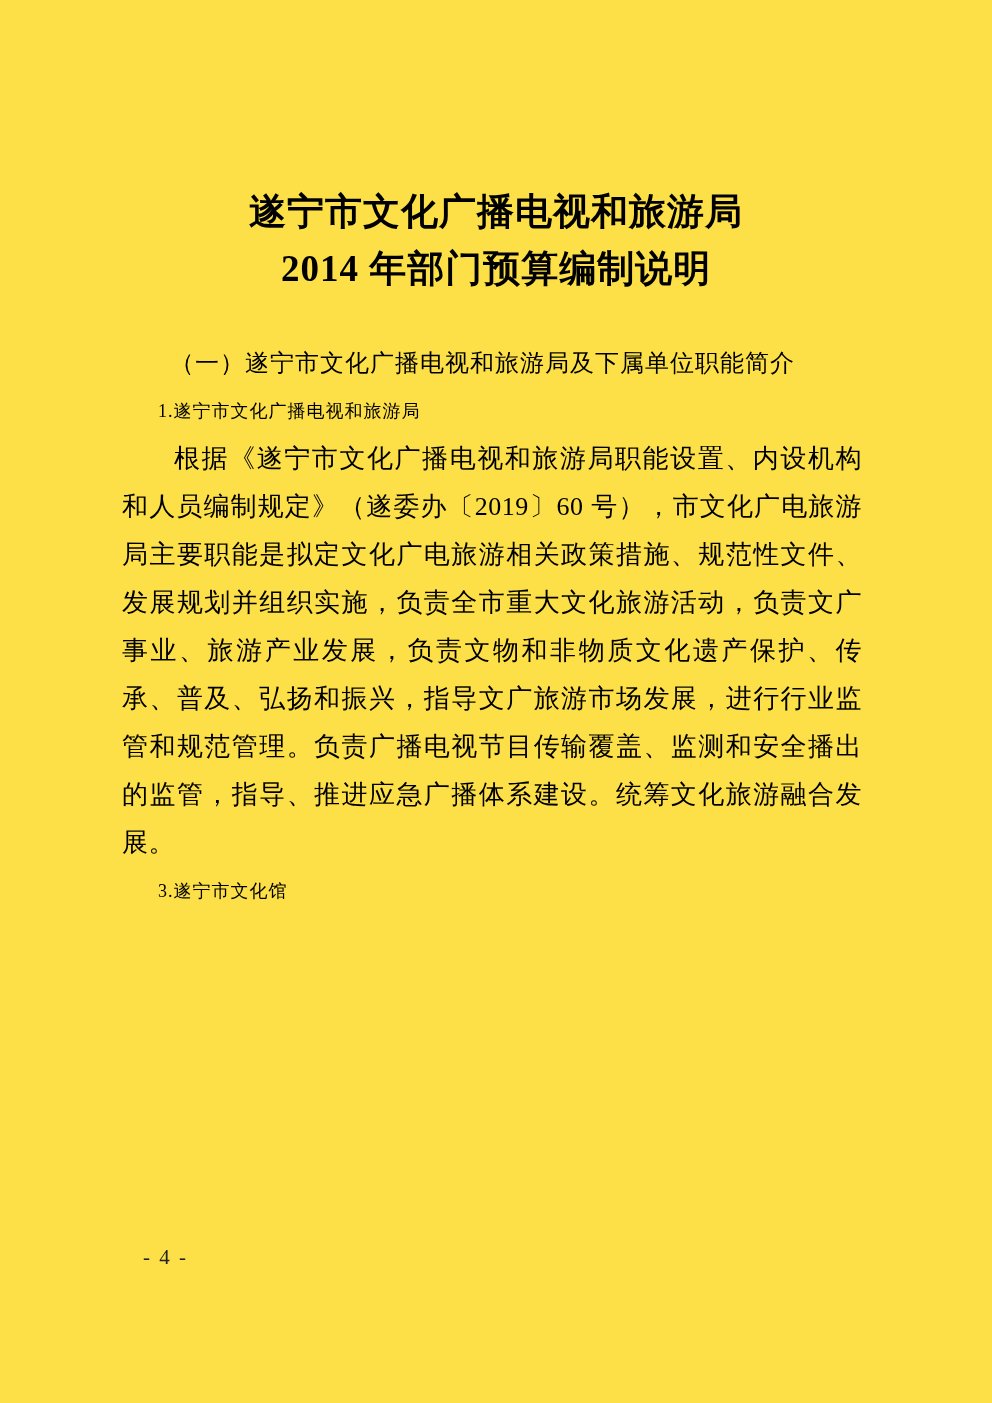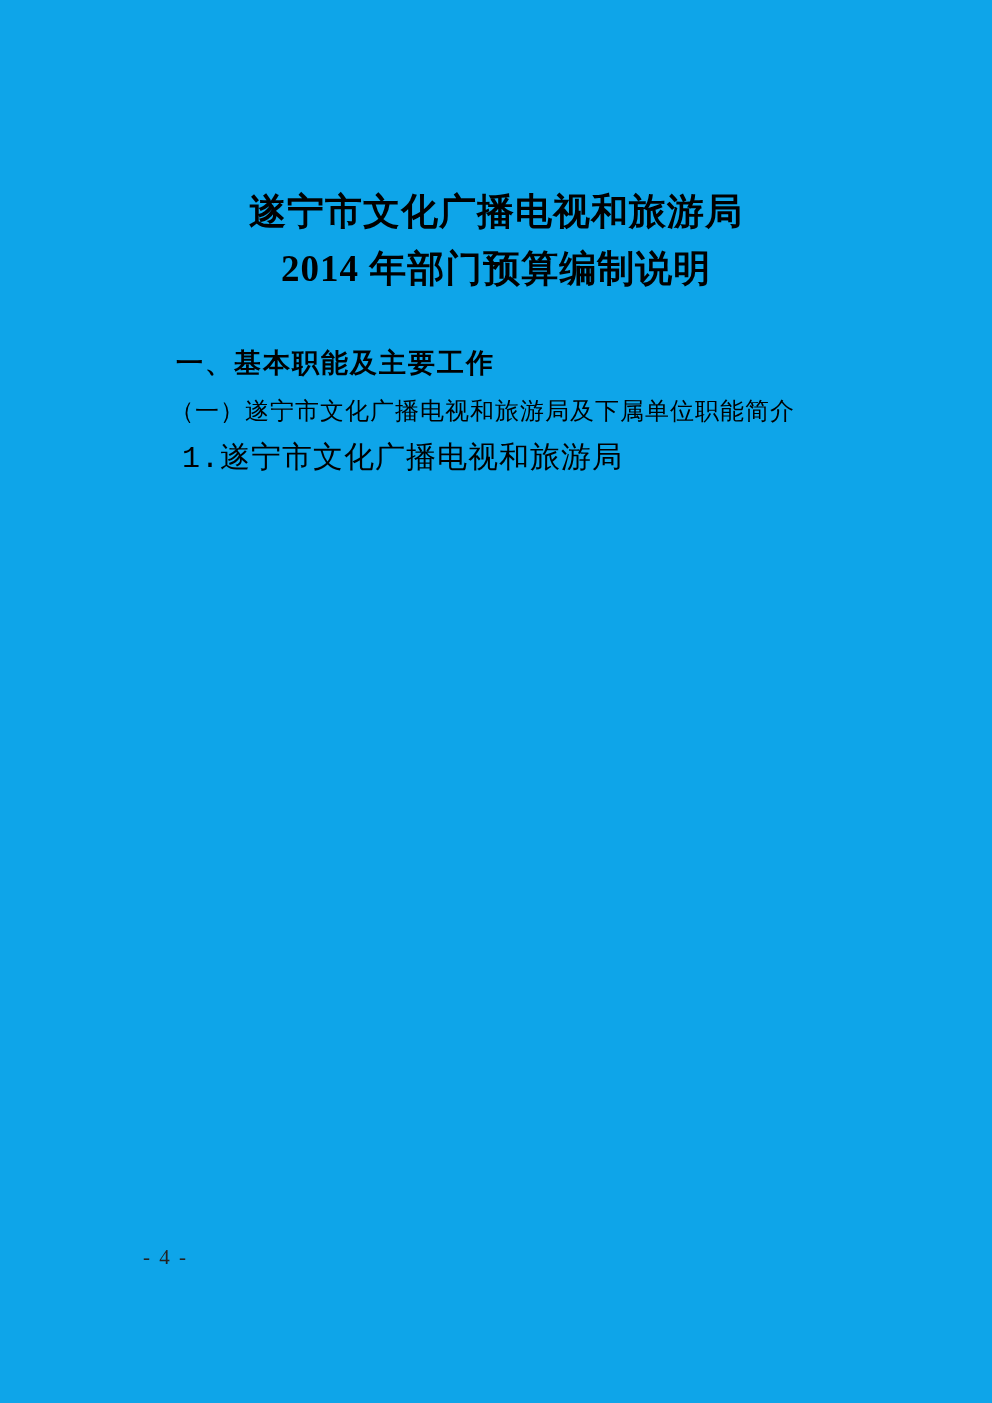--- a/index.html
+++ b/index.html
@@ -4,21 +4,21 @@
 <style>
   html, body {
     margin: 0;
     padding: 0;
     background: #ffffff;
   }
   .page {
     position: relative;
     width: 992px;
     height: 1403px;
-    background: #0ea5e9;
+    background: #fde047;
     overflow: hidden;
     color: #000000;
   }
   .doc-title {
     position: absolute;
     top: 183px;
     left: 0;
     width: 100%;
     margin: 0;
     text-align: center;
@@ -56,23 +56,23 @@
   }
   .heading-2 {
     font-family: "Liberation Serif", serif;
     font-weight: normal;
     font-size: 24px;
     text-indent: 2em;
     letter-spacing: 1px;
     line-height: 48px;
   }
   .item-title {
-    font-family: Liberation Mono, monospace;
+    font-family: Liberation Serif, serif;
     font-weight: normal;
-    font-size: 30px;
+    font-size: 18px;
     text-indent: 2em;
     letter-spacing: 1px;
     line-height: 48px;
   }
   .para {
     font-family: "Liberation Serif", serif;
     font-size: 26px;
     text-indent: 2em;
     text-align: justify;
     letter-spacing: 0.5px;
@@ -93,27 +93,28 @@
 <body>
 
 <div class="page">
 
   <h1 class="doc-title">
     <span class="title-line">遂宁市文化广播电视和旅游局</span>
     <span class="title-line">2014 年部门预算编制说明</span>
   </h1>
 
   <div class="content">
-    <h2 class="heading-1">一、基本职能及主要工作</h2>
 
     <h3 class="heading-2">（一）遂宁市文化广播电视和旅游局及下属单位职能简介</h3>
 
     <div class="item-title">1.遂宁市文化广播电视和旅游局</div>
 
+    <p class="para">根据《遂宁市文化广播电视和旅游局职能设置、内设机构和人员编制规定》（遂委办〔2019〕60 号），市文化广电旅游局主要职能是拟定文化广电旅游相关政策措施、规范性文件、发展规划并组织实施，负责全市重大文化旅游活动，负责文广事业、旅游产业发展，负责文物和非物质文化遗产保护、传承、普及、弘扬和振兴，指导文广旅游市场发展，进行行业监管和规范管理。负责广播电视节目传输覆盖、监测和安全播出的监管，指导、推进应急广播体系建设。统筹文化旅游融合发展。</p>
 
 
 
+    <div class="item-title">3.遂宁市文化馆</div>
 
   </div>
 
   <div class="page-footer">- 4 -</div>
 
 </div>
 
 </body></html>

